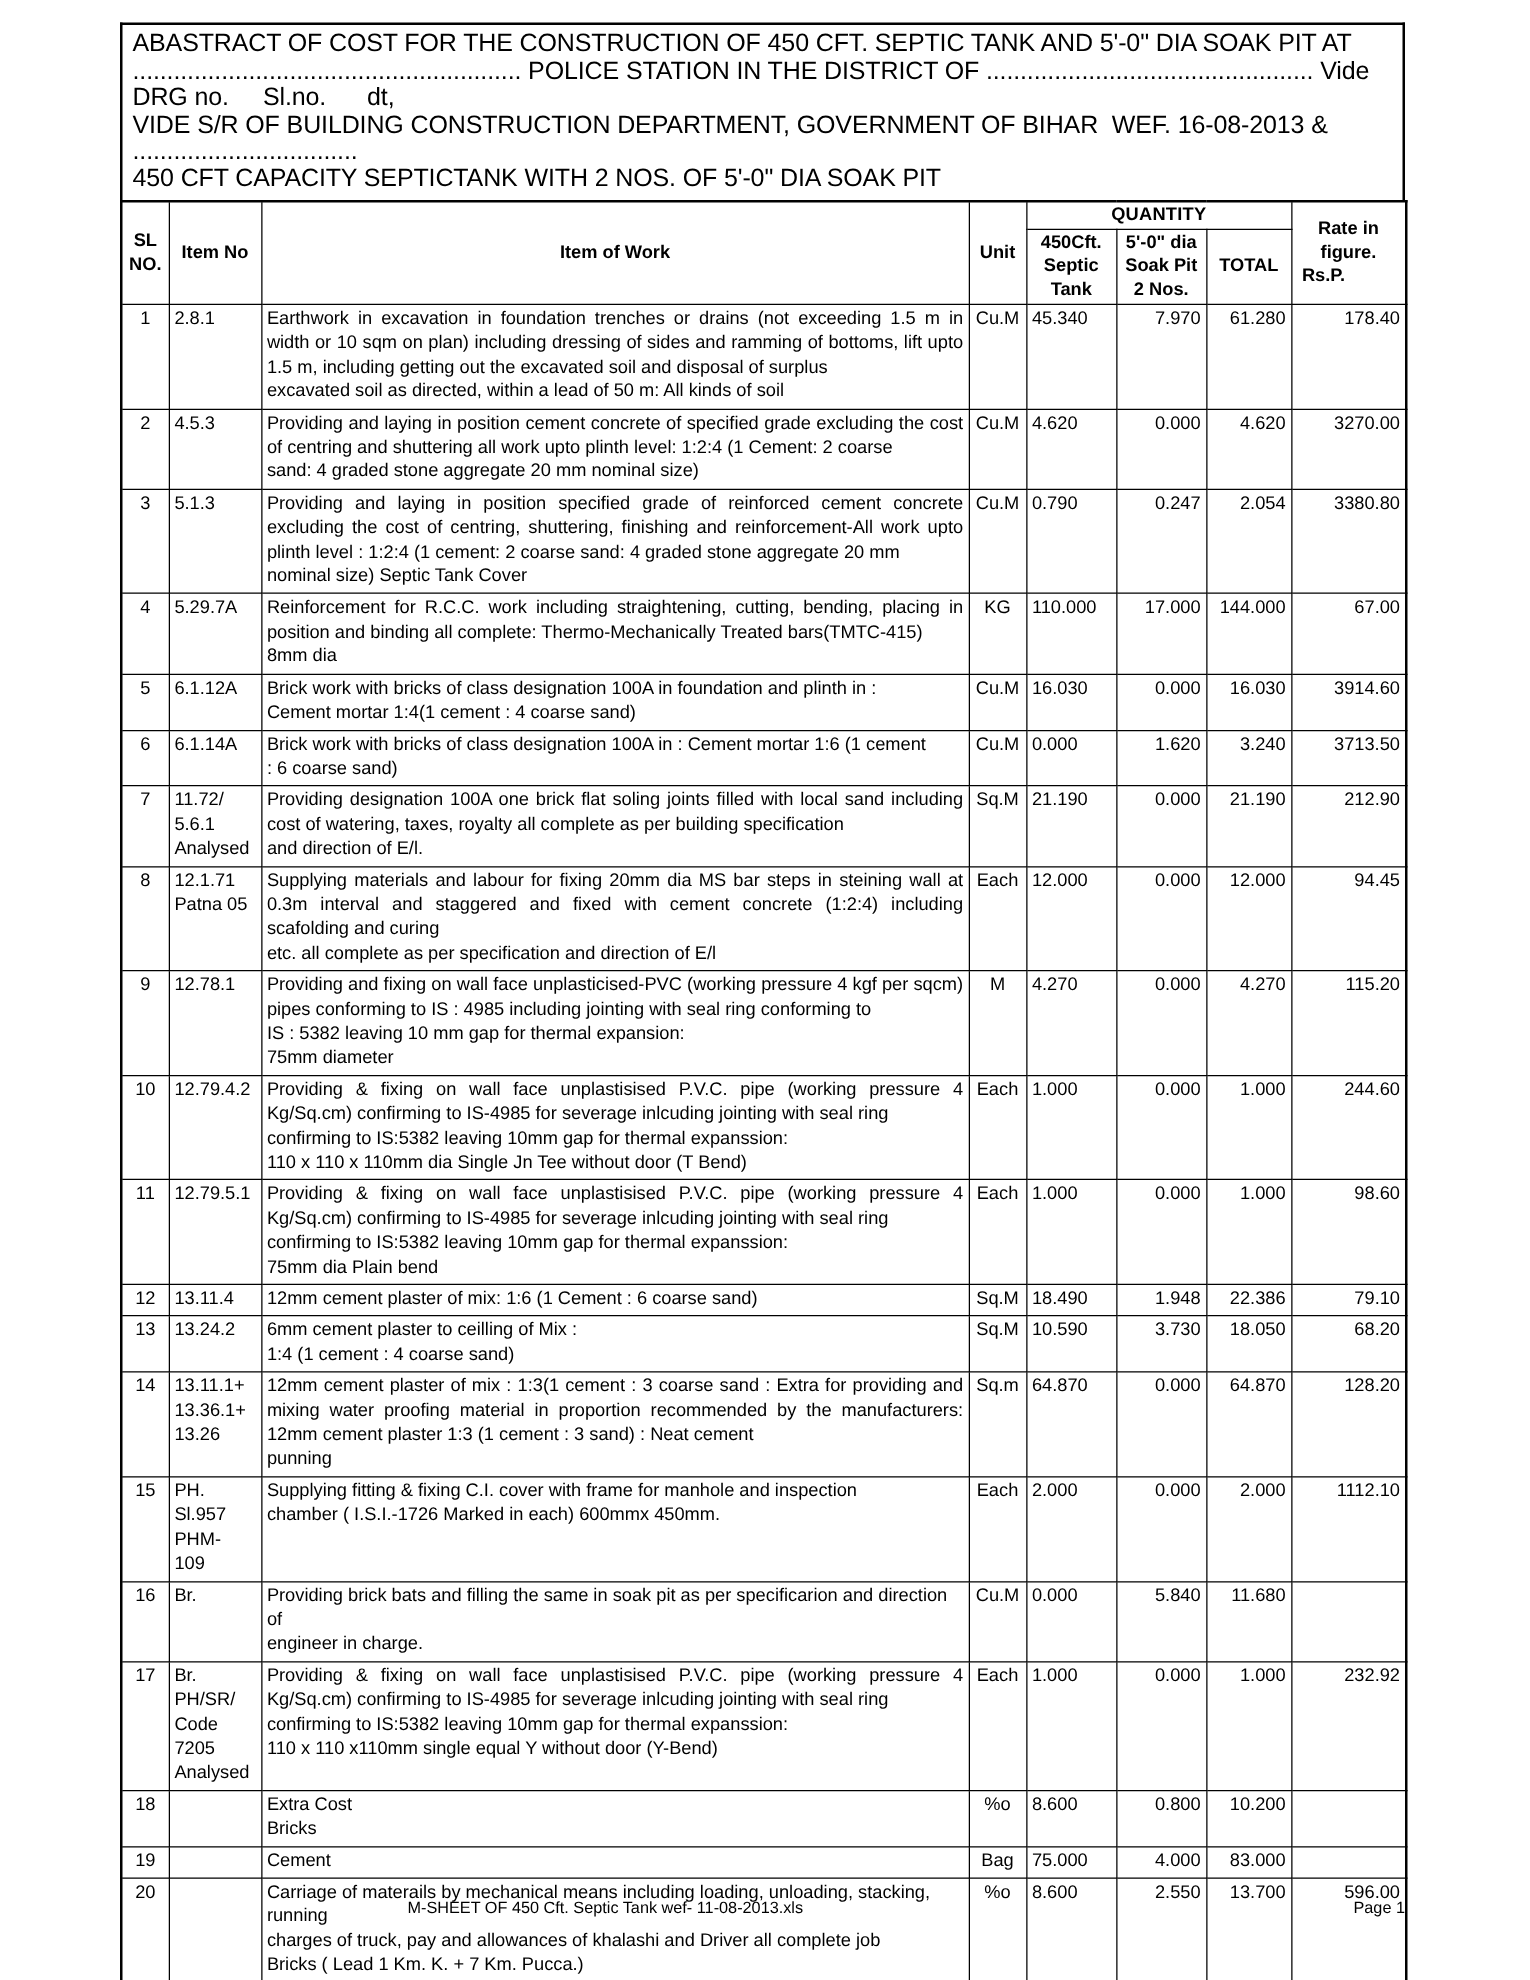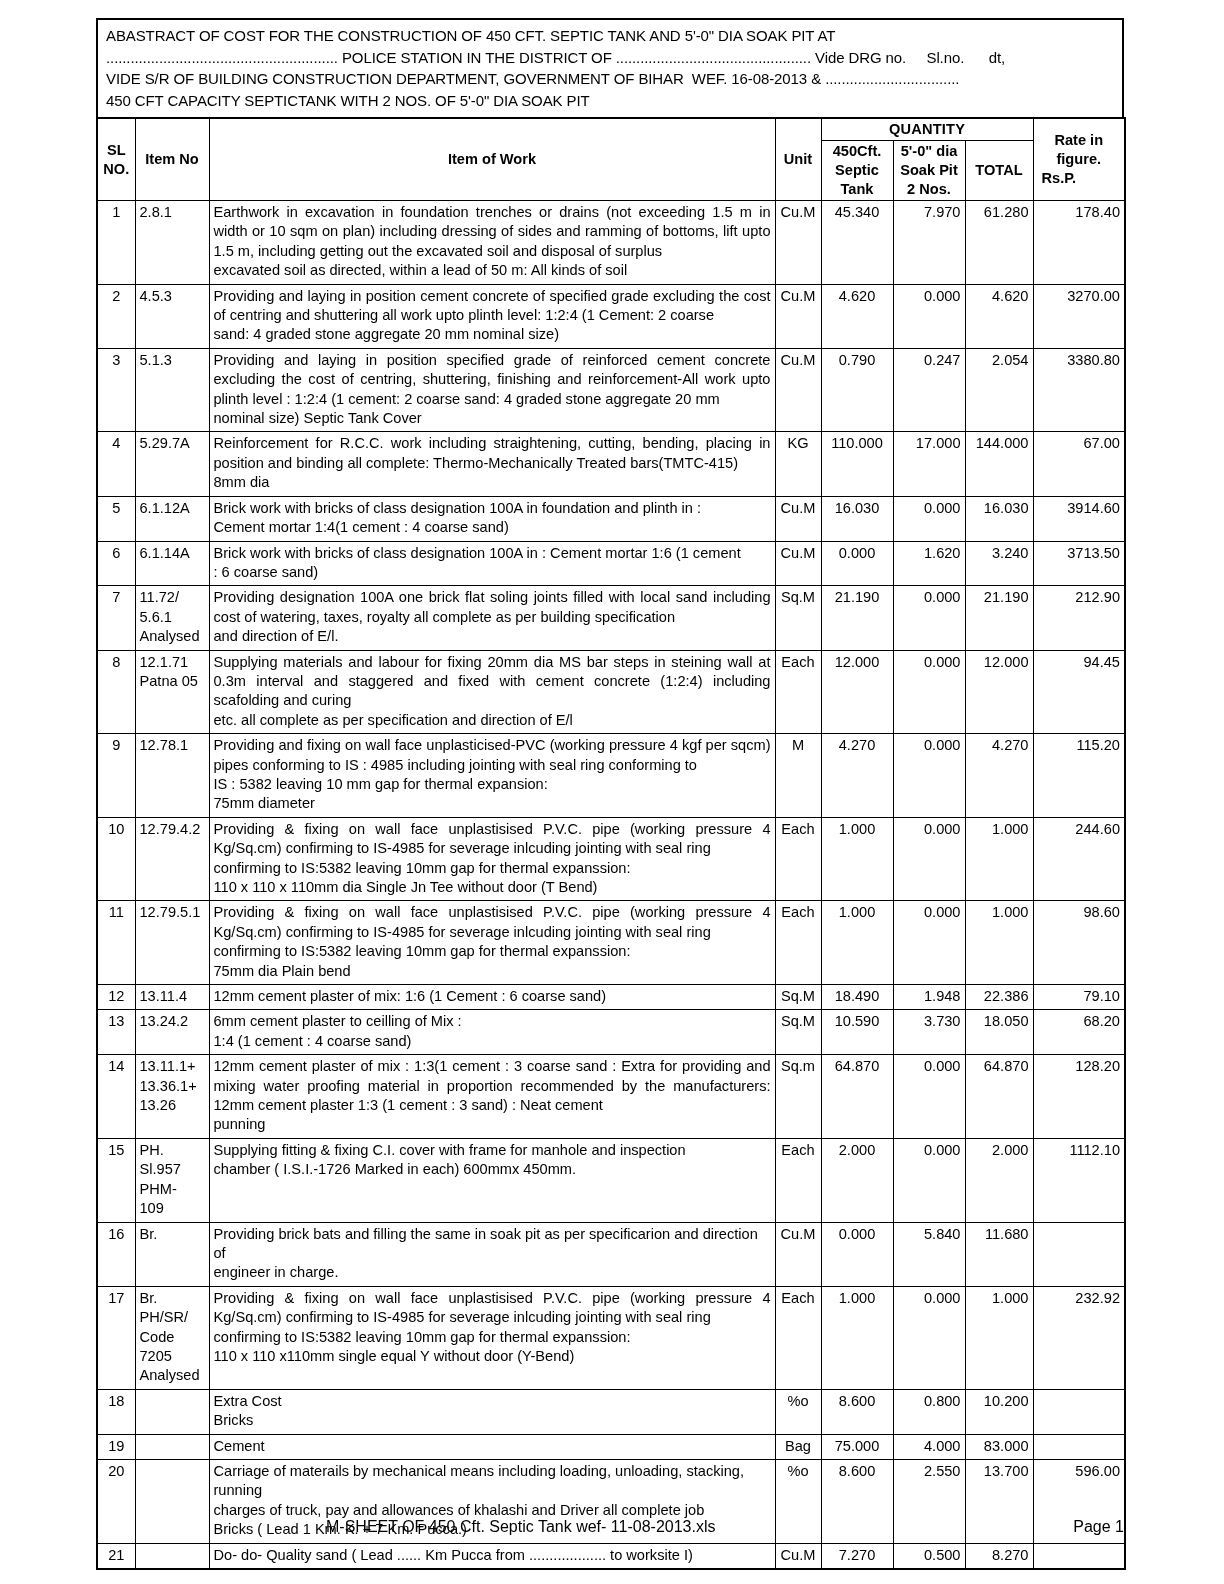--- a/index.html
+++ b/index.html
@@ -30,21 +30,21 @@
   }
 
   
   .title-box {
     border: 2px solid #000;
     border-bottom: none;
     padding: 5px 6px 6px 8px;
     box-sizing: border-box;
   }
   .title-line {
-    font-size: 15px;
+    font-size: 20px;
     line-height: 21.5px;
     white-space: pre-wrap;
     letter-spacing: -0.1px;
   }
 
   
   table.boq {
     border-collapse: collapse;
     table-layout: fixed;
     width: 1028px;
@@ -68,21 +68,21 @@
   }
   
   table.boq tbody tr > td {
     border-top: 1.6px solid #000;
   }
 
   .c-sl      { width: 38px;  text-align: center; }
   .c-item    { width: 74px;  text-align: left;   }
   .c-work    { width: 566px; text-align: justify; text-justify: inter-word; }
   .c-unit    { width: 46px;  text-align: center;   }
-  .c-q1      { width: 72px;  text-align: center;  }
+  .c-q1      { width: 72px;  text-align: left;  }
   .c-q2      { width: 72px;  text-align: right;  }
   .c-tot     { width: 68px;  text-align: right;  }
   .c-rate    { width: 92px;  text-align: right;  }
 
   .hdr-quantity { letter-spacing: 0.2px; }
   .hdr-rate-sub {
     display: flex;
     justify-content: flex-start;
     padding: 0 6px;
   }
@@ -92,21 +92,21 @@
 
   
   .nojust { text-align: left; }
 
   
   .footer {
     position: absolute;
     left: 96px;
     top: 1518px;
     width: 1028px;
-    font-size: 16px;
+    font-size: 13px;
     display: flex;
     justify-content: space-between;
   }
   .footer .ftr-center {
     margin-left: 230px;
   }
 </style>
 </head>
 <body>
 

